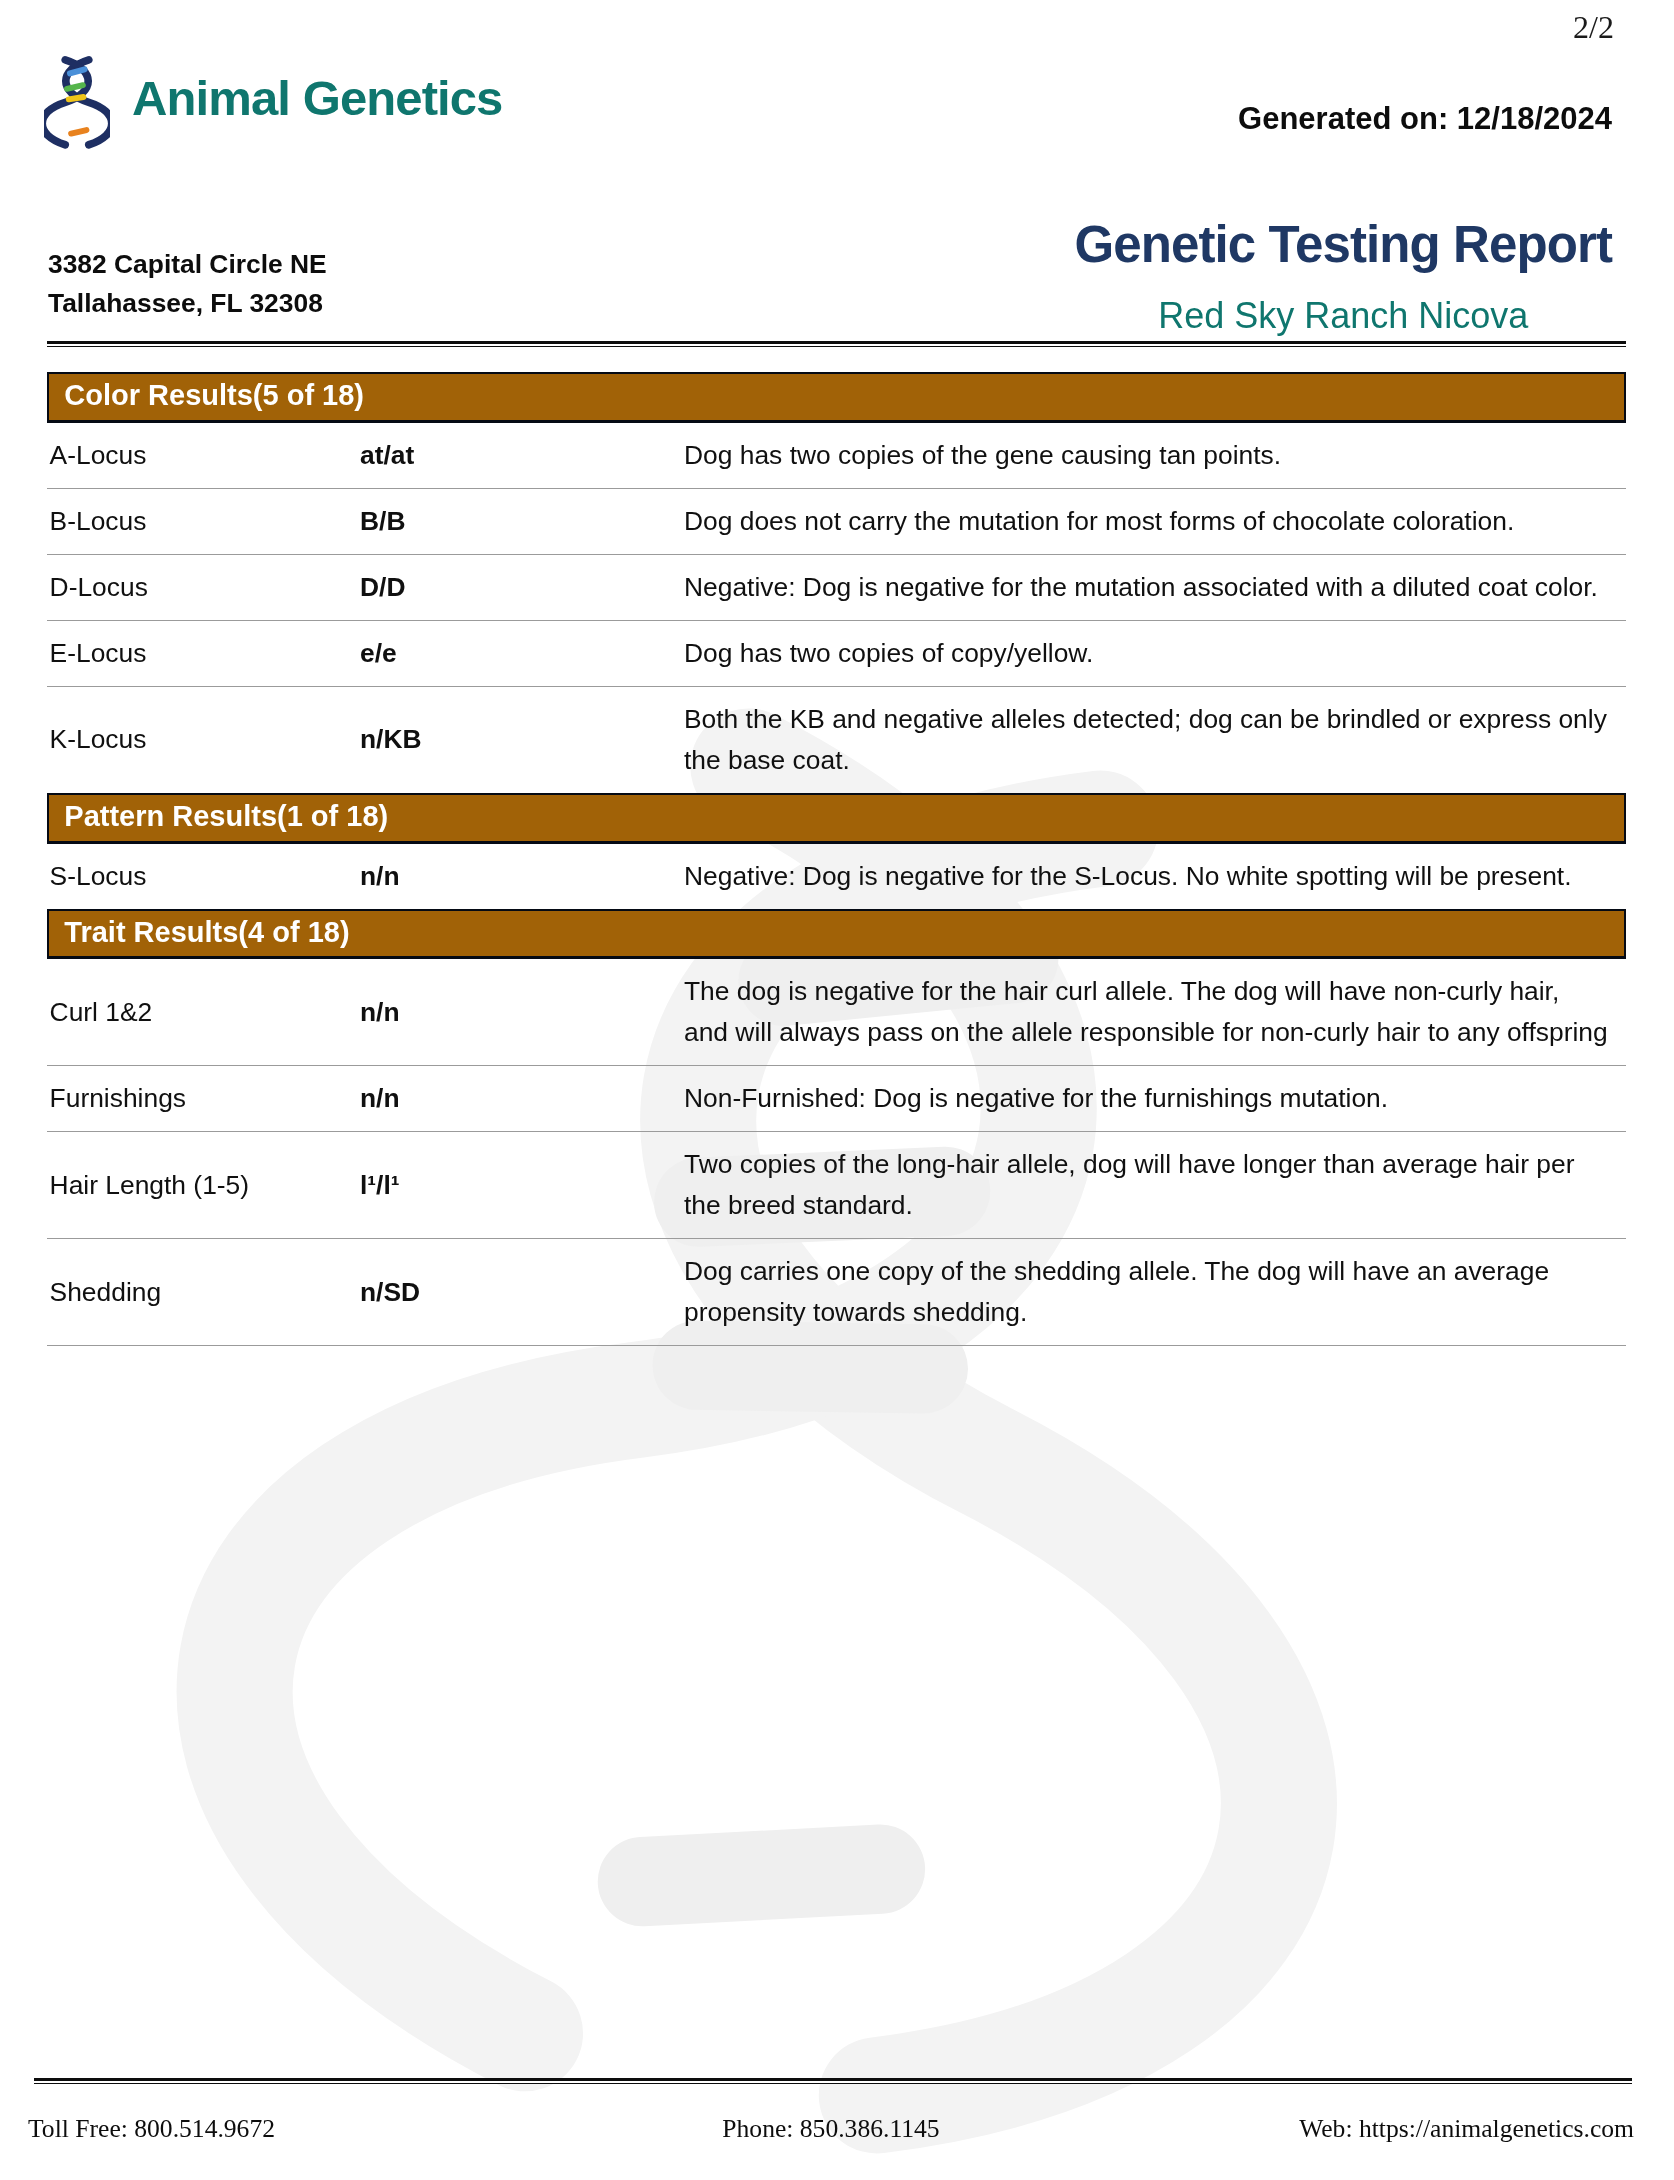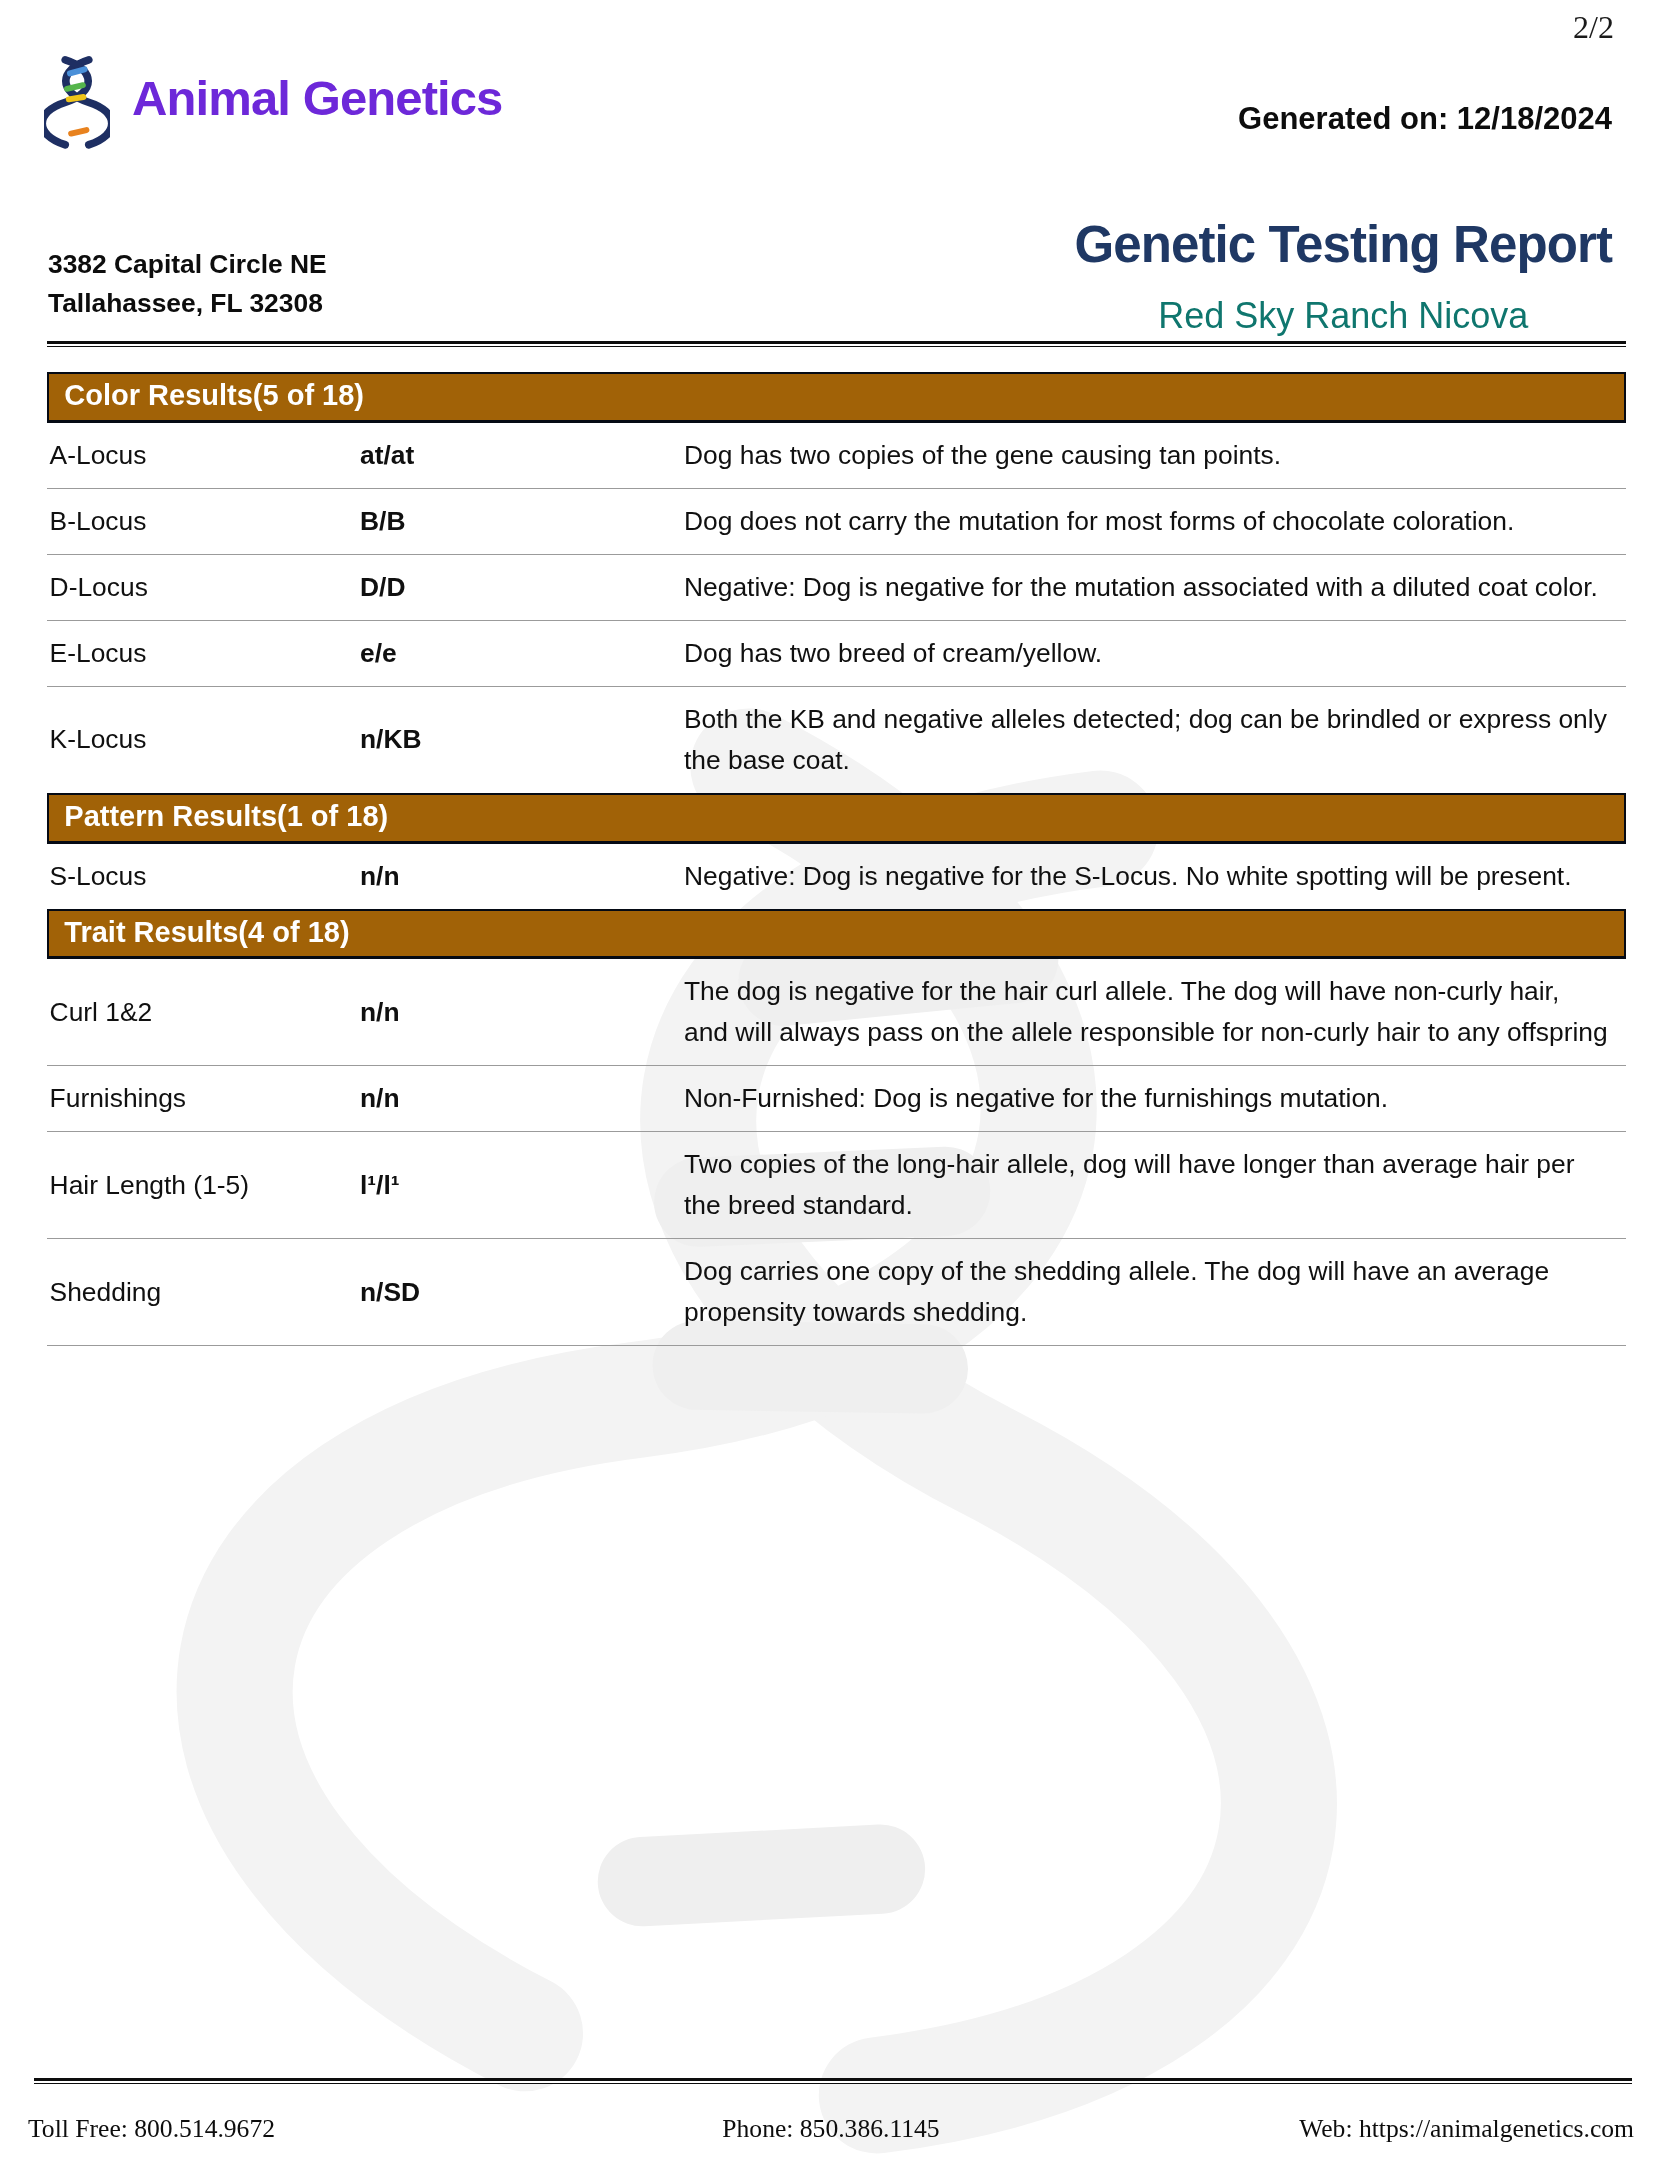--- a/index.html
+++ b/index.html
@@ -14,21 +14,21 @@
   }
   
   .layer{position:absolute;left:0;top:0;width:100%;height:100%;z-index:1;}
   .page-number{
     position:absolute;top:8.5px;right:61px;
     font-family:"Liberation Serif",serif;font-size:32px;color:#1a1a1a;
   }
   .logo{position:absolute;left:44px;top:44px;display:flex;align-items:center;gap:22px;}
   .logo-mark{width:66px;height:119px;}
   .logo-text{
-    font-size:49px;font-weight:bold;color:#6d28d9;letter-spacing:-0.9px;
+    font-size:49px;font-weight:bold;color:#0f766e;letter-spacing:-0.9px;
     padding-bottom:12px;
   }
   .generated{
     position:absolute;top:101px;right:63px;
     font-size:31px;font-weight:bold;color:#0d0d0d;
   }
   .address{
     position:absolute;left:48px;top:245px;
     font-size:26.4px;font-weight:bold;line-height:39px;color:#0d0d0d;
   }
@@ -132,21 +132,21 @@
 
   <div class="row">
     <div class="cell-locus">D-Locus</div>
     <div class="cell-genotype">D/D</div>
     <div class="cell-desc">Negative: Dog is negative for the mutation associated with a diluted coat color.</div>
   </div>
 
   <div class="row">
     <div class="cell-locus">E-Locus</div>
     <div class="cell-genotype">e/e</div>
-    <div class="cell-desc">Dog has two breed of cream/yellow.</div>
+    <div class="cell-desc">Dog has two copies of copy/yellow.</div>
   </div>
 
   <div class="row">
     <div class="cell-locus">K-Locus</div>
     <div class="cell-genotype">n/KB</div>
     <div class="cell-desc">Both the KB and negative alleles detected; dog can be brindled or express only the base coat.</div>
   </div>
 </div>
   </div>
 

